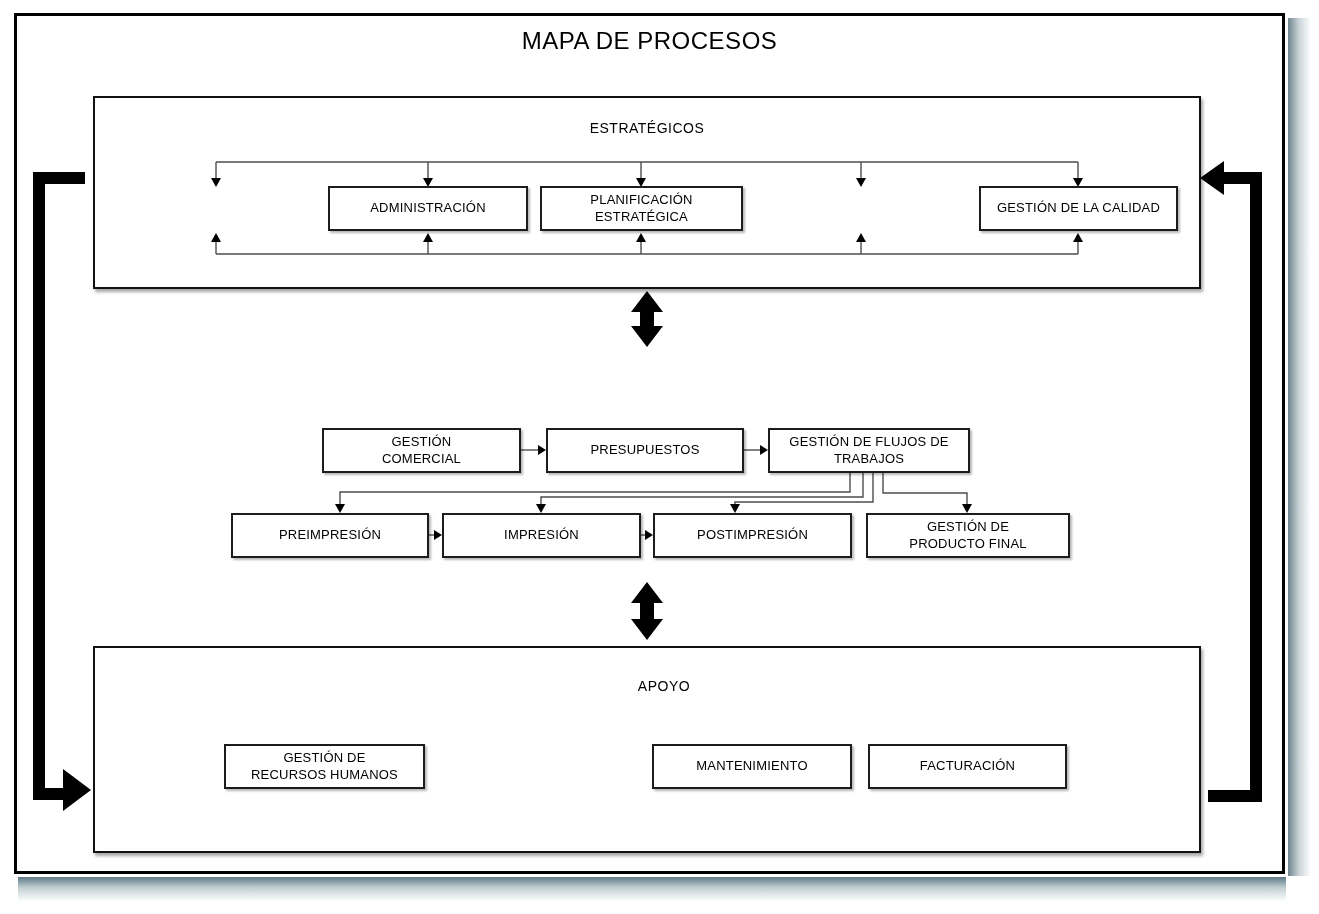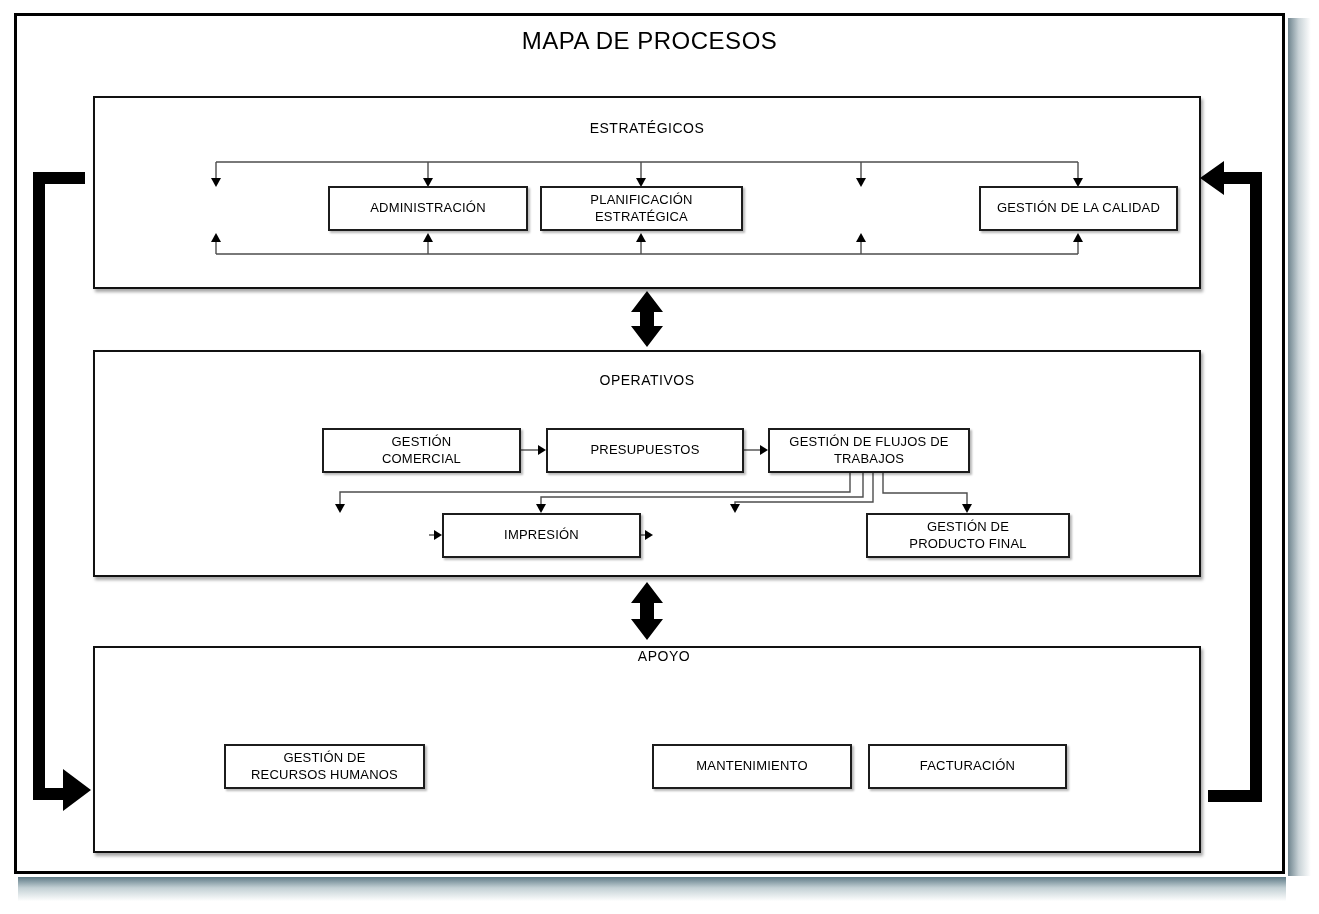--- a/index.html
+++ b/index.html
@@ -12,21 +12,21 @@
           background:linear-gradient(90deg,rgba(85,110,122,0.85) 0%,rgba(120,145,155,0.4) 45%,rgba(255,255,255,0) 95%);}
   .page-title{position:absolute;left:14px;top:27px;width:1271px;text-align:center;
           font-size:24px;letter-spacing:0.5px;z-index:3;}
   .section{position:absolute;border:2px solid #111;box-shadow:2px 3px 3px rgba(0,0,0,0.35);z-index:2;}
   .sec-estrategicos{left:93px;top:96px;width:1104px;height:189px;}
   .sec-operativos{left:93px;top:350px;width:1104px;height:223px;}
   .sec-apoyo{left:93px;top:646px;width:1104px;height:203px;}
   .section-title{display:block;text-align:center;font-size:14px;letter-spacing:0.5px;}
   .sec-estrategicos .section-title{margin-top:22px;}
   .sec-operativos .section-title{margin-top:20px;}
-  .sec-apoyo .section-title{padding-left:34px;}
+  .sec-apoyo .section-title{margin-top:30px;padding-left:34px;}
   .pbox{position:absolute;background:#fff;border:2px solid #1c1c1c;box-shadow:2px 2px 2px rgba(0,0,0,0.28);
         display:flex;align-items:center;justify-content:center;text-align:center;
         font-size:13px;line-height:1.3;white-space:pre-line;letter-spacing:0.2px;z-index:10;}
   svg.connectors{position:absolute;left:0;top:0;z-index:5;pointer-events:none;}
   .thin{stroke:#4d4d4d;stroke-width:1.4;fill:none;}
   .head{fill:#000;stroke:none;}
   .thick{fill:#000;stroke:none;}
 </style>
 </head>
 <body>
@@ -34,23 +34,20 @@
 <div class="canvas">
 
   <div class="shadow-bottom"></div>
   <div class="shadow-right"></div>
   <div class="frame"></div>
 
   <div class="page-title">MAPA DE PROCESOS</div>
 
   <div class="section sec-estrategicos">
     <span class="section-title">ESTRATÉGICOS</span>
-  </div>
-  <div class="section sec-operativos">
-    <span class="section-title">OPERATIVOS</span>
   </div>
   <div class="section sec-apoyo">
     <span class="section-title">APOYO</span>
   </div>
 
   <svg class="connectors" width="1319" height="914" viewBox="0 0 1319 914">
 
     <g>
       <line class="thin" x1="216" y1="162" x2="1078" y2="162"></line>
       <line class="thin" x1="216" y1="162" x2="216" y2="179"></line>
@@ -125,21 +122,23 @@
   <div class="pbox" style="left:540px;top:186px;width:199px;height:41px"><span>PLANIFICACIÓN ESTRATÉGICA</span></div>
   <div class="pbox" style="left:328px;top:186px;width:196px;height:41px"><span>ADMINISTRACIÓN</span></div>
   <div class="pbox" style="left:322px;top:428px;width:195px;height:41px"><span>GESTIÓN
 COMERCIAL</span></div>
 
   <div class="pbox" style="left:979px;top:186px;width:195px;height:41px"><span>GESTIÓN DE LA CALIDAD</span></div>
   <div class="pbox" style="left:768px;top:428px;width:198px;height:41px"><span>GESTIÓN DE FLUJOS DE
 TRABAJOS</span></div>
   <div class="pbox" style="left:546px;top:428px;width:194px;height:41px"><span>PRESUPUESTOS</span></div>
 
+  <div class="pbox" style="left:231px;top:513px;width:194px;height:41px"><span>PREIMPRESIÓN</span></div>
   <div class="pbox" style="left:442px;top:513px;width:195px;height:41px"><span>IMPRESIÓN</span></div>
+  <div class="pbox" style="left:653px;top:513px;width:195px;height:41px"><span>POSTIMPRESIÓN</span></div>
   <div class="pbox" style="left:866px;top:513px;width:200px;height:41px"><span>GESTIÓN DE
 PRODUCTO FINAL</span></div>
 
   <div class="pbox" style="left:224px;top:744px;width:197px;height:41px"><span>GESTIÓN DE
 RECURSOS HUMANOS</span></div>
   <div class="pbox" style="left:652px;top:744px;width:196px;height:41px"><span>MANTENIMIENTO</span></div>
   <div class="pbox" style="left:868px;top:744px;width:195px;height:41px"><span>FACTURACIÓN</span></div>
 
 </div>
 

